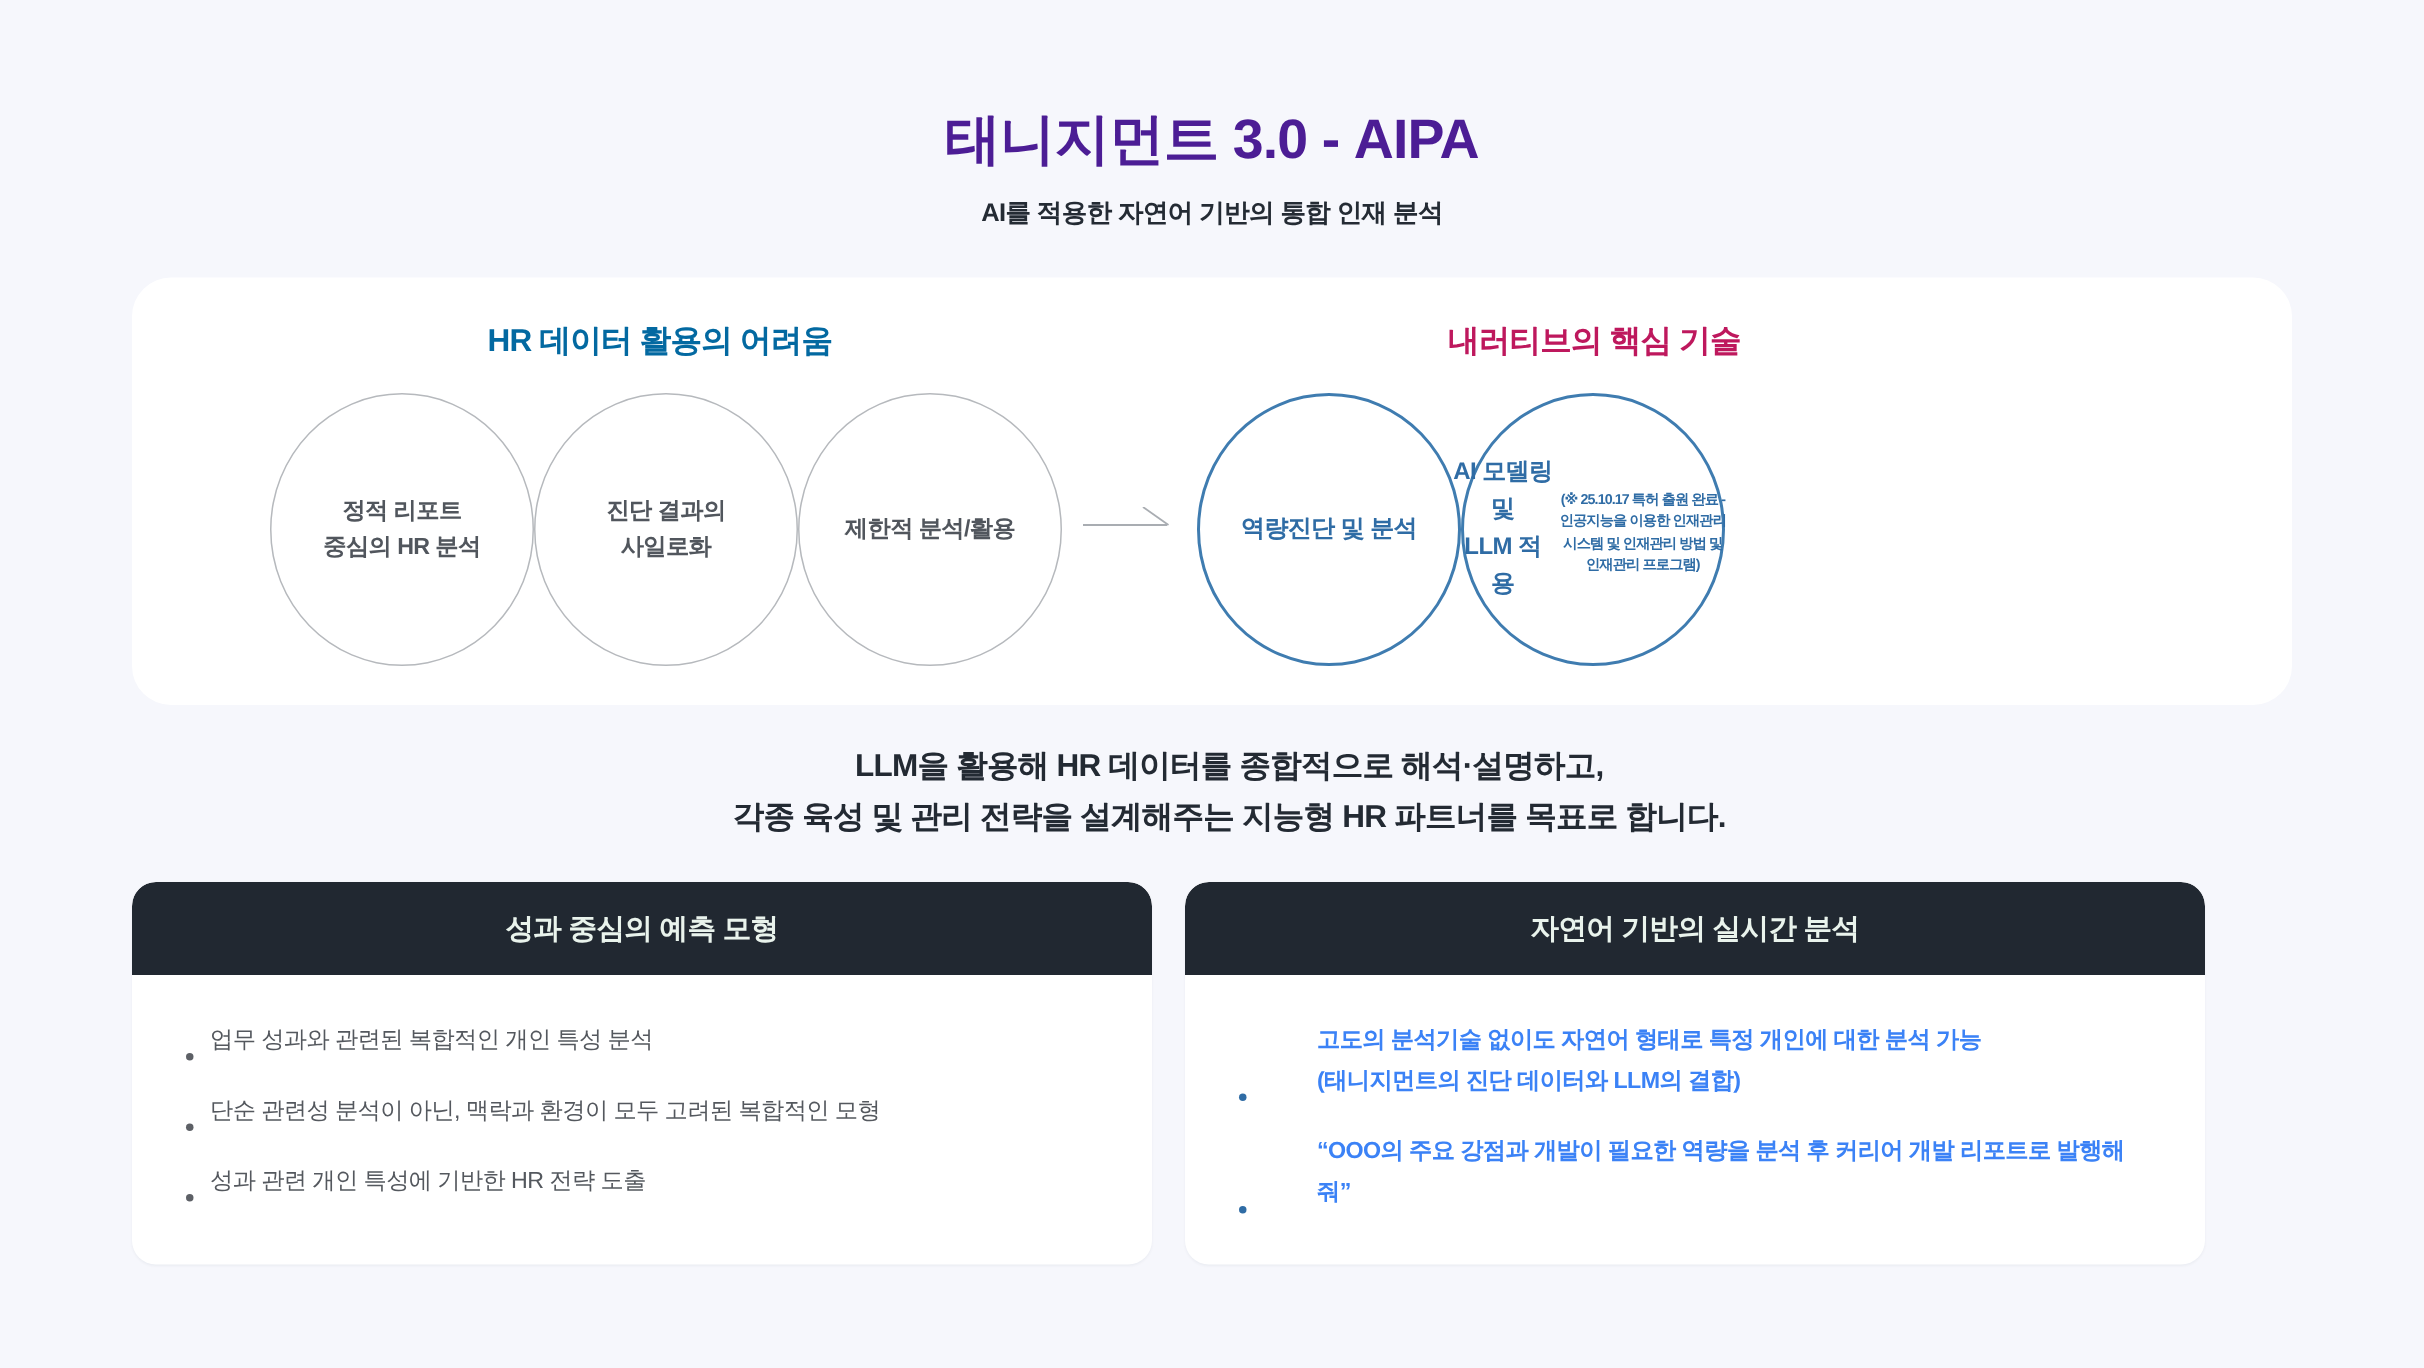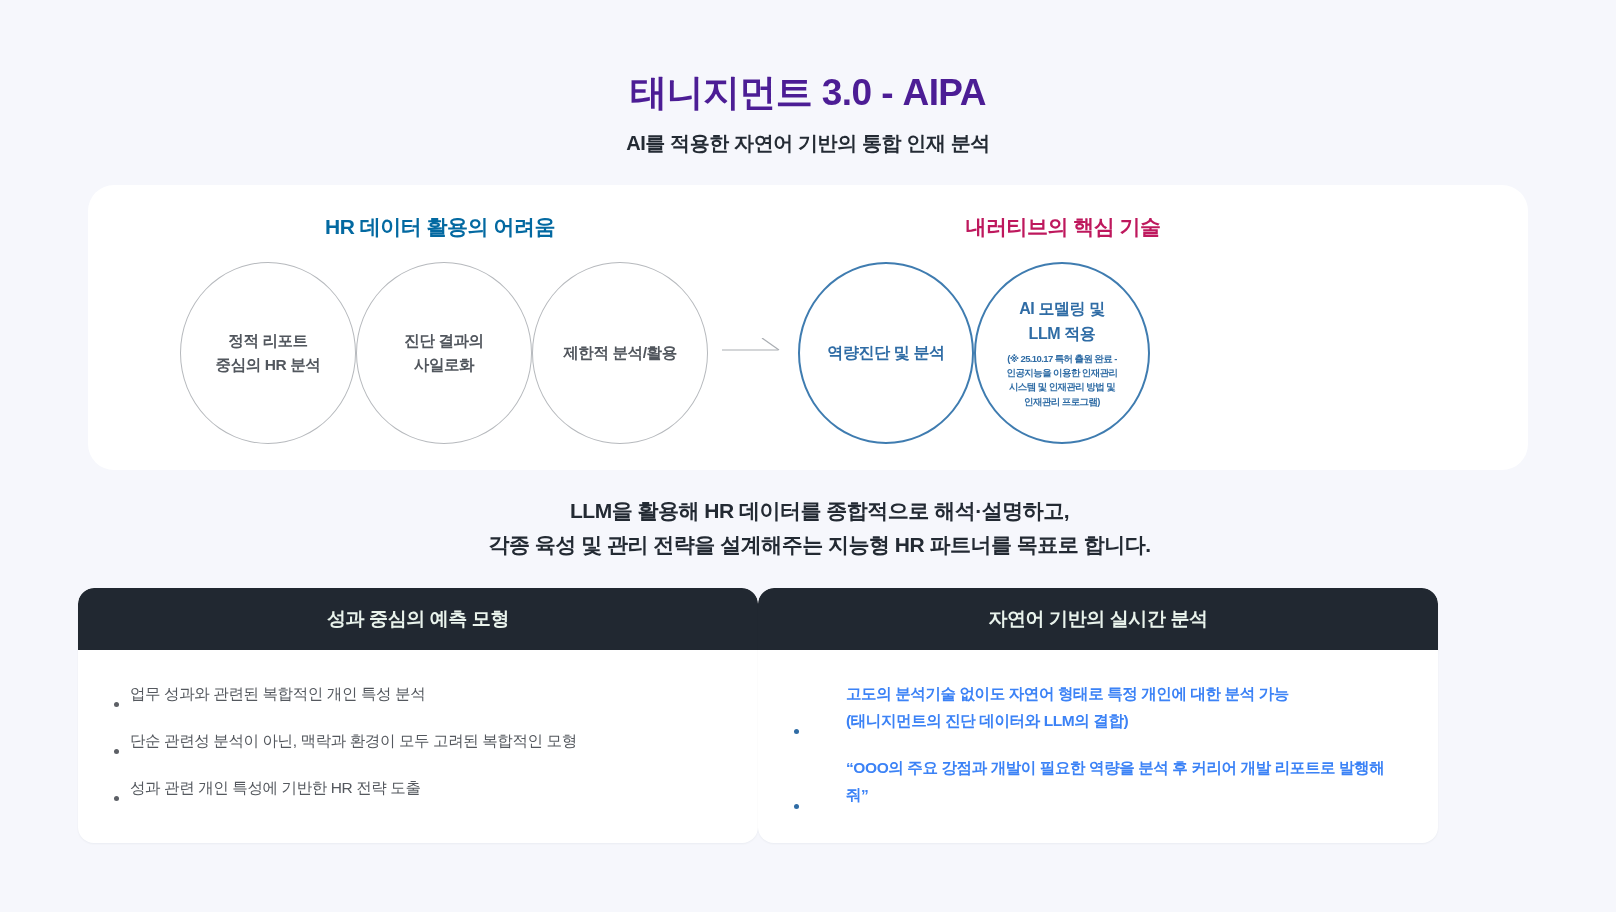--- a/index.html
+++ b/index.html
@@ -30,21 +30,21 @@
   }
   .main-title {
     font-size: 37px;
     font-weight: 700;
     letter-spacing: -0.6px;
     color: #4c1d95;
     line-height: 1.25;
   }
   .sub-title {
     margin-top: 14px;
-    font-size: 20px;
+    font-size: 17px;
     font-weight: 700;
     letter-spacing: -0.4px;
     color: #242b34;
   }
 
   
   .panel {
     position: absolute;
     top: 185px;
     left: 88px;
@@ -90,21 +90,21 @@
     z-index: 3;
   }
   .circle.blue .circle-label {
     color: #2f6ca5;
     font-size: 16px;
   }
   .circle-inner {
     position: relative;
     z-index: 3;
     display: flex;
-    flex-direction: column;
+    flex-direction: row;
     align-items: center;
     justify-content: center;
   }
   .circle-note {
     margin-top: 5px;
     font-size: 9.5px;
     font-weight: 700;
     line-height: 1.5;
     letter-spacing: -0.6px;
     color: #2f6ca5;
@@ -134,23 +134,24 @@
     letter-spacing: -0.5px;
     color: #232a33;
     white-space: pre-line;
     padding-left: 23px;
   }
 
   
   .cards {
     position: absolute;
     top: 588px;
-    left: 78px;
+    left: 88px;
     width: 1428px;
     display: flex;
+    gap: 22px;
   }
   .card {
     width: 680px;
     background: #ffffff;
     border-radius: 16px;
     overflow: hidden;
     box-shadow: 0 1px 2px rgba(25, 35, 50, 0.05);
   }
   .card-header {
     height: 62px;

